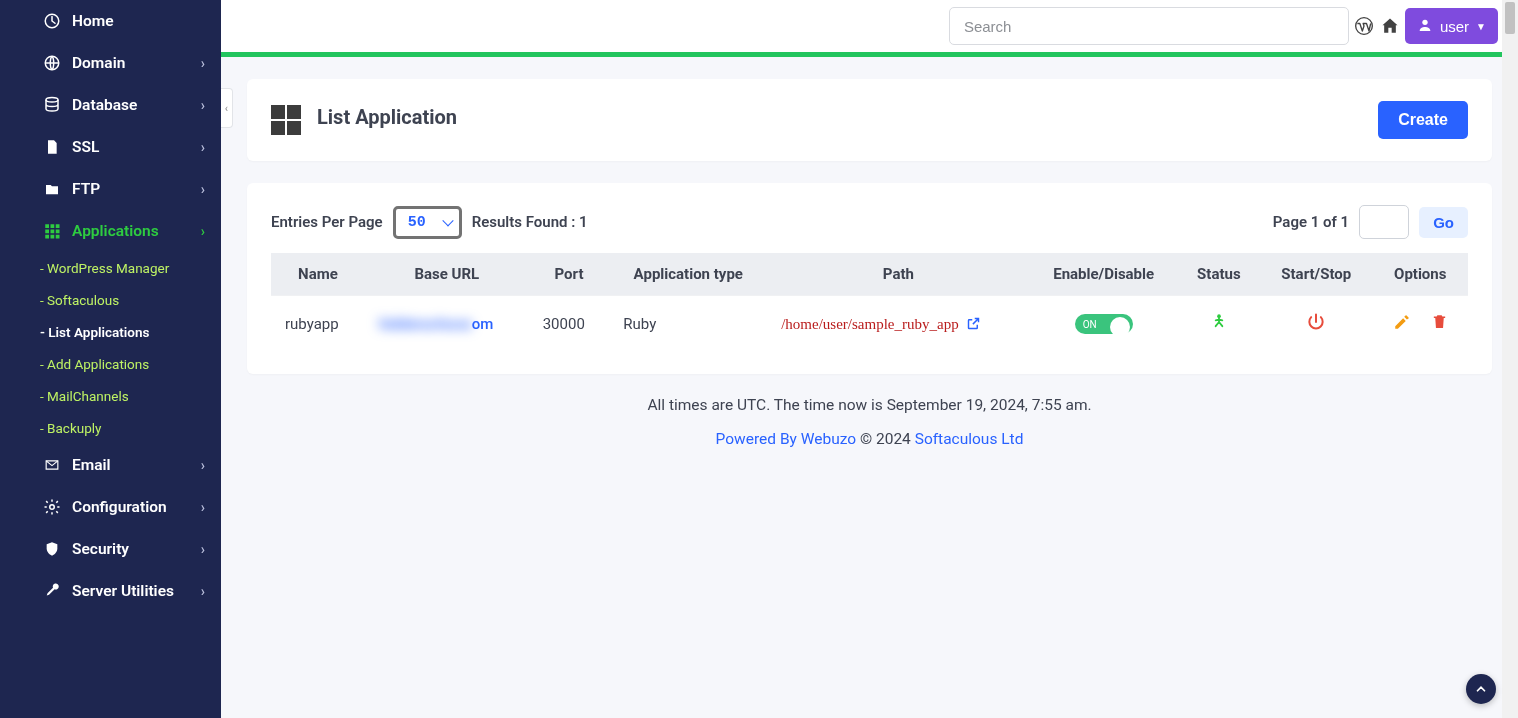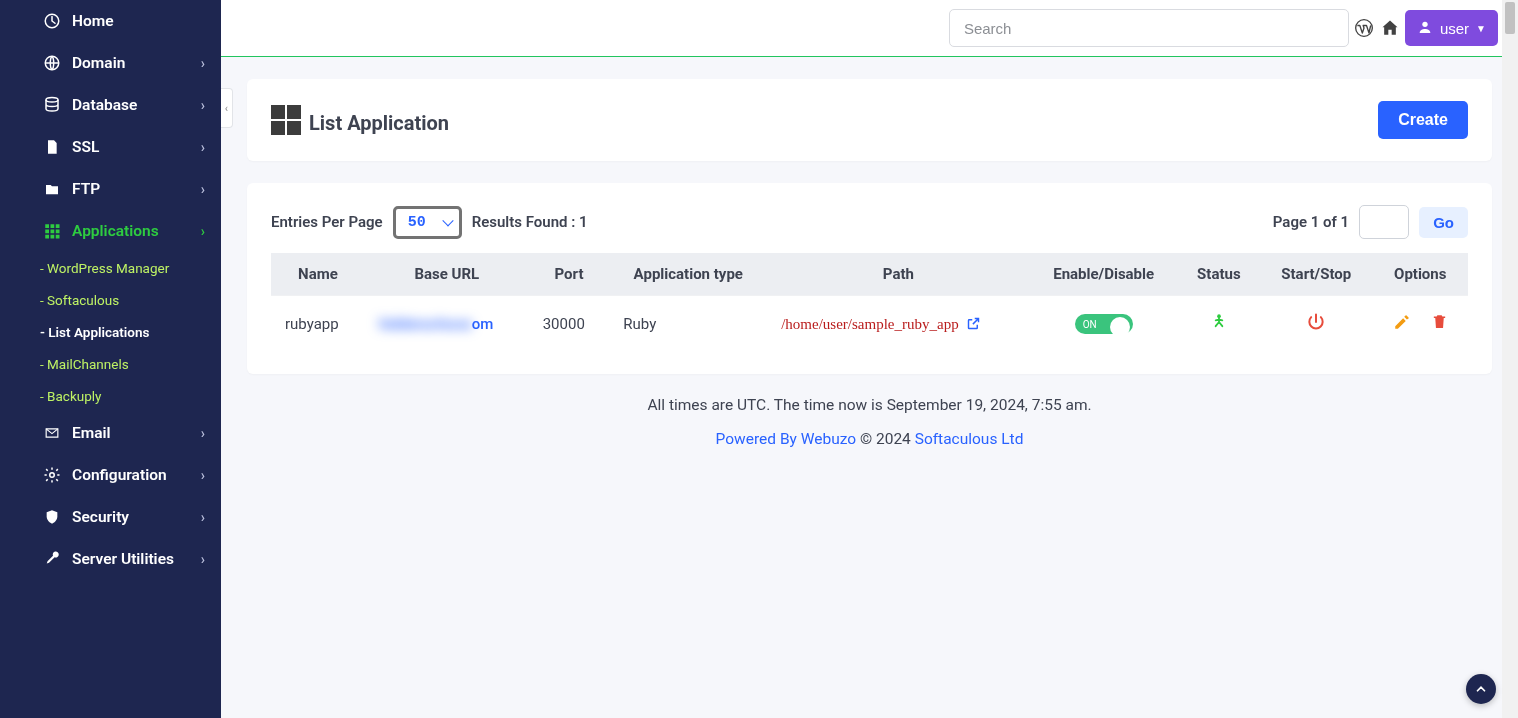--- a/index.html
+++ b/index.html
@@ -16,35 +16,35 @@
 .nav-item .icon { width: 24px; display: inline-flex; align-items: center; justify-content: center; margin-right: 8px; }
 .nav-item .chevron { margin-left: auto; font-size: 14px; color: #b9bedb; }
 .nav-item.active { color: #2ecc40; }
 .nav-item.active .chevron { color: #2ecc40; }
 .subnav { list-style: none; }
 .sub-item { padding: 8px 16px 8px 16px; font-size: 13.5px; color: #bef264; cursor: pointer; }
 .sub-item.active { color: #fff; font-weight: 600; }
 
 
 .main { flex: 1; display: flex; flex-direction: column; background: #f6f7fb; position: relative; }
-.topbar { height: 57px; background: #fff; display: flex; align-items: center; padding: 0 20px 0 0; gap: 4px; border-bottom: 1px solid #22c55e; }
+.topbar { height: 57px; background: #fff; display: flex; align-items: center; padding: 0 20px 0 0; gap: 4px; border-bottom: 5px solid #22c55e; }
 .topbar-spacer { flex: 1; }
 .search-input { width: 400px; height: 38px; border: 1px solid #d9dbe0; border-radius: 5px; padding: 0 14px; font-size: 15px; color: #555; outline: none; }
 .search-input::placeholder { color: #8c8f94; }
 .top-icon { width: 22px; height: 22px; color: #424242; cursor: pointer; display: inline-flex; align-items: center; justify-content: center; }
 .user-btn { background: #7f4bde; color: #fff; border: none; border-radius: 5px; height: 36px; padding: 0 12px; display: flex; align-items: center; gap: 7px; font-size: 15px; font-weight: 500; cursor: pointer; }
 .user-btn .caret { font-size: 10px; }
 
 .collapse-handle { position: absolute; left: 0; top: 88px; width: 12px; height: 40px; background: #fff; border: 1px solid #e2e4e8; border-left: none; border-radius: 0 4px 4px 0; display: flex; align-items: center; justify-content: center; font-size: 11px; color: #888; cursor: pointer; z-index: 5; }
 
 .content { padding: 22px 26px; }
 
 .card { background: #fff; border-radius: 6px; padding: 22px 24px; margin-bottom: 22px; box-shadow: 0 1px 2px rgba(0,0,0,0.03); }
 .header-card { display: flex; align-items: center; }
-.header-left { display: flex; align-items: flex-end; gap: 8px; }
+.header-left { display: flex; align-items: flex-start; gap: 16px; }
 .grid-icon { display: grid; grid-template-columns: 14px 14px; grid-template-rows: 14px 14px; gap: 2px; }
 .grid-icon span { background: #3c3c3c; }
 .page-title { font-size: 20px; font-weight: 700; color: #3e4351; }
 .create-btn { margin-left: auto; background: #2962ff; color: #fff; border: none; border-radius: 5px; padding: 10px 20px; font-size: 16px; font-weight: 600; cursor: pointer; }
 
 .controls { display: flex; align-items: center; gap: 10px; margin-bottom: 14px; font-size: 15px; font-weight: 600; color: #3e4351; }
 .select-wrap { position: relative; display: inline-block; }
 .select-wrap select { appearance: none; border: 3px solid #737373; border-radius: 5px; padding: 5px 32px 5px 12px; font-size: 15px; font-weight: 700; color: #2962ff; background: #fff; cursor: pointer; font-family: Liberation Mono, monospace; }
 .select-wrap::after { content: ''; position: absolute; right: 10px; top: 50%; width: 7px; height: 7px; border-right: 1.6px solid #2962ff; border-bottom: 1.6px solid #2962ff; transform: translateY(-65%) rotate(45deg); pointer-events: none; }
 .controls-right { margin-left: auto; display: flex; align-items: center; gap: 10px; font-weight: 600; }
@@ -147,20 +147,21 @@
               <rect x="17" y="17" width="5" height="5"></rect>
             </svg>
           </span>
           <span>Applications</span>
           <span class="chevron">›</span>
         </li>
         <ul class="subnav">
           <li class="sub-item">- WordPress Manager</li>
           <li class="sub-item">- Softaculous</li>
           <li class="sub-item active">- List Applications</li>
+          <li class="sub-item">- Add Applications</li>
           <li class="sub-item">- MailChannels</li>
           <li class="sub-item">- Backuply</li>
         </ul>
         <li class="nav-item">
           <span class="icon">
             <svg width="18" height="14" viewBox="0 0 24 24" fill="#fff">
               <path d="M2 5h20v14H2z" fill="none" stroke="#fff" stroke-width="2"></path>
               <path d="M2 5l10 8 10-8" fill="none" stroke="#fff" stroke-width="2"></path>
             </svg>
           </span>

